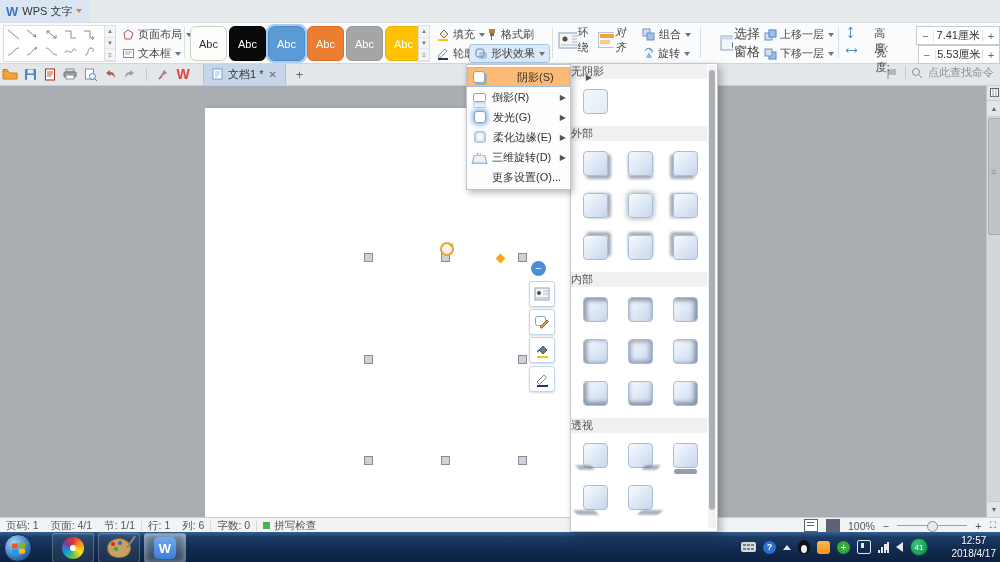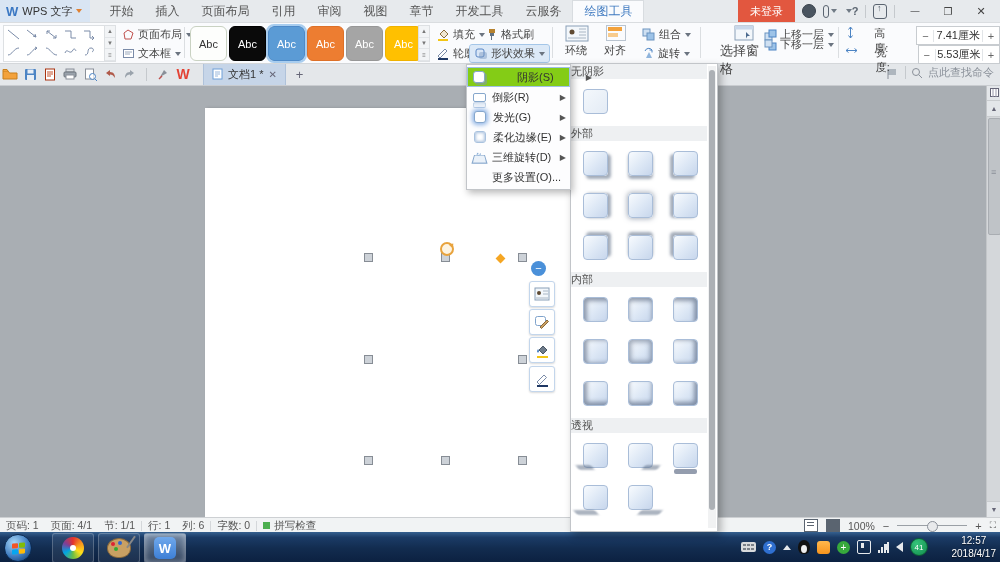--- a/index.html
+++ b/index.html
@@ -42,21 +42,21 @@
   .rb-small.pressed{background:#DCE9F7;outline:1px solid #A4C6E8;}
   .style-gallery{position:absolute;left:190px;top:4px;display:flex;gap:2px;}
   .abc{width:35px;height:33px;border-radius:6px;font-size:11px;display:flex;align-items:center;justify-content:center;}
   .abc1{background:#FDFEFC;border:1px solid #C9D2C2;color:#333;}
   .abc2{background:#0A0A0A;border:1px solid #000;color:#fff;}
   .abc3{background:#5B9BD5;border:1px solid #4E8AC8;color:#fff;outline:2px solid #A8CDEF;}
   .abc4{background:#ED7D31;border:1px solid #DD7028;color:#fff;}
   .abc5{background:#A5A5A5;border:1px solid #979797;color:#fff;}
   .abc6{background:#FFC000;border:1px solid #EFB200;color:#fff;}
   .rb-sep{position:absolute;top:5px;width:1px;height:31px;background:#DBDEE1;}
-  .stack-ico{position:absolute;display:flex;flex-direction:column;align-items:center;font-size:11px;color:#444;gap:1px;}
+  .stack-ico{position:absolute;display:flex;align-items:center;font-size:11px;color:#444;gap:1px;}
   .spin-row{position:absolute;display:flex;gap:19px;font-size:11px;color:#444;}
   .spin-box{display:flex;align-items:center;width:88px;height:17px;border:1px solid #C8CCD0;background:#fff;font-size:11px;}
   .spin-box .sb-btn{width:16px;text-align:center;color:#666;font-size:11px;border-right:1px solid #E2E5E8;}
   .spin-box .sb-btn.plus{border-right:none;border-left:1px solid #E2E5E8;}
   .spin-box .sb-val{flex:1;text-align:center;color:#333;}
 
   
   .docbar{position:absolute;left:0;top:63px;width:1000px;height:22px;background:#E4E7EA;border-bottom:1px solid #C9CCD0;z-index:28;display:flex;align-items:center;}
   .qa-ico{width:20px;height:18px;display:flex;align-items:center;justify-content:center;}
   .doc-tab{display:flex;align-items:center;height:22px;background:#C6D5E8;border-left:1px solid #AFC2DA;border-right:1px solid #AFC2DA;padding:0 8px;gap:5px;margin-left:10px;}
@@ -83,21 +83,21 @@
   .float-btn{position:absolute;left:529px;width:24px;height:24px;background:#fff;border:1px solid #C3D6EC;border-radius:3px;box-shadow:0 1px 2px rgba(0,0,0,.15);display:flex;align-items:center;justify-content:center;z-index:7;}
 
   .vscroll{position:absolute;left:986px;top:0px;width:14px;height:432px;background:#D4D7DA;border-left:1px solid #C3C6C9;}
   .vs-btn{width:14px;height:15px;background:#E3E6E9;border-bottom:1px solid #C9CCCF;display:flex;align-items:center;justify-content:center;font-size:7px;color:#667;}
   .vs-thumb{position:absolute;left:1px;top:33px;width:11px;height:115px;background:#BFC3C7;border:1px solid #A9ADB2;border-radius:2px;}
   .vs-thumb::after{content:"≡";position:absolute;left:2px;top:48px;font-size:9px;color:#8A9099;}
 
   
   .fx-menu{position:absolute;left:466px;top:64px;width:103px;background:#FDFDFE;border:1px solid #C2C5C9;box-shadow:2px 3px 7px rgba(0,0,0,.28);z-index:40;padding:2px 0;}
   .fx-row{display:flex;align-items:center;height:20px;padding:0 4px 0 6px;font-size:11px;color:#333;gap:6px;}
-  .fx-row.hl{background:#84cc16;outline:1px solid #9FC1E4;outline-offset:-1px;gap:32px;}
+  .fx-row.hl{background:#fdba74;outline:1px solid #9FC1E4;outline-offset:-1px;gap:32px;}
   .fx-row .fx-label{flex:1;white-space:nowrap;}
   .fx-row .fx-arrow{font-size:8px;color:#555;}
   .mi{width:13px;height:13px;flex:none;position:relative;}
   .mi-shadow{border:1px solid #86A7CC;border-radius:3px;background:#fff;box-shadow:2px 2px 0 rgba(130,150,180,.55);width:10px;height:10px;}
   .mi-reflect{border:1px solid #86A7CC;border-radius:2px;background:#fff;width:11px;height:7px;}
   .mi-reflect::after{content:"";position:absolute;left:-1px;top:8px;width:11px;height:4px;border:1px solid rgba(134,167,204,.4);border-radius:2px;background:linear-gradient(#D7E3F2,transparent);}
   .mi-glow{border:1px solid #86A7CC;border-radius:3px;background:#fff;width:10px;height:10px;margin:1px;box-shadow:0 0 4px 2px rgba(120,165,225,.8);}
   .mi-soft{border:1px solid #A9C2DE;border-radius:3px;background:#fff;width:10px;height:10px;margin:1px;box-shadow:inset 0 0 3px 1px rgba(140,170,210,.7);}
   .mi-3d{width:11px;height:9px;border:1px solid #86A7CC;background:#EAF1F9;transform:perspective(18px) rotateX(40deg);margin-top:3px;}
   .mi-3d::after{content:"↻";position:absolute;left:1px;top:-7px;font-size:8px;color:#4C84C4;}
@@ -189,53 +189,20 @@
 <body>
 
 <div class="screen">
 
   <div class="titlebar">
     <div class="logo">
       <span class="wmark">W</span>
       <span class="lname">WPS 文字</span>
       <span class="lcaret"></span>
     </div>
-    <div class="tabs">
-      <span class="tab">开始</span>
-      <span class="tab">插入</span>
-      <span class="tab">页面布局</span>
-      <span class="tab">引用</span>
-      <span class="tab">审阅</span>
-      <span class="tab">视图</span>
-      <span class="tab">章节</span>
-      <span class="tab">开发工具</span>
-      <span class="tab">云服务</span>
-      <span class="tab active">绘图工具</span>
-    </div>
-    <div class="titlebar-right">
-      <div class="login-btn">未登录</div>
-      <div class="tb-ico">
-          <span class="theme-circle"></span>
-        </div>
-      <div class="tb-ico">
-          <span class="skin-sq"></span>
-          <span class="caret-s"></span>
-        </div>
-      <div class="tb-ico help-q">
-          <span class="caret-s"></span>
-        </div>
-      <div class="vdiv"></div>
-      <div class="tb-ico">
-          <span class="ribbon-toggle"></span>
-        </div>
-      <div class="vdiv"></div>
-      <div class="winbtn min"></div>
-      <div class="winbtn max"></div>
-      <div class="winbtn close"></div>
-    </div>
   </div>
 
   <div class="ribbon">
     <div class="lines-gallery">
       <svg width="15" height="13">
           <path d="M2 2 L13 11" stroke="#7A8BA8" fill="none"></path>
         </svg>
       <svg width="15" height="13">
           <path d="M2 2 L11 9 M11 9 l-3 -1 m3 1 l-1 -3" stroke="#7A8BA8" fill="none"></path>
         </svg>
@@ -346,21 +313,21 @@
           <span>环绕</span>
           <span class="cv"></span>
         </span>
     </div>
     <div class="stack-ico" style="left:598px;top:3px;width:36px;">
       <svg width="20" height="17">
           <rect x="2" y="2" width="14" height="4" fill="#F3A23C"></rect>
           <rect x="2" y="8" width="10" height="4" fill="#F8CB8C"></rect>
           <rect x="0.5" y="0.5" width="19" height="15" stroke="#B9C4D0" fill="none"></rect>
         </svg>
-      <span style="display:flex;align-items:center;gap:2px;">
+      <span style="display:flex;align-items:center;gap:2px;font-style:italic;">
           <span>对齐</span>
           <span class="cv"></span>
         </span>
     </div>
     <div class="rb-small abs" style="left:638px;top:4px;">
       <svg width="14" height="13">
           <rect x="1" y="1" width="7" height="7" stroke="#6B93C0" fill="#CFE0F2"></rect>
           <rect x="5" y="5" width="7" height="7" stroke="#6B93C0" fill="#9DC3E8"></rect>
         </svg>
       <span>组合</span>
@@ -386,21 +353,21 @@
       <span>选择窗格</span>
     </div>
     <div class="rb-small abs" style="left:760px;top:4px;">
       <svg width="13" height="12">
           <rect x="1" y="4" width="7" height="7" stroke="#6B93C0" fill="#CFE0F2"></rect>
           <rect x="5" y="1" width="7" height="7" stroke="#4C84C4" fill="#9DC3E8"></rect>
         </svg>
       <span>上移一层</span>
         <span class="cv"></span>
     </div>
-    <div class="rb-small abs" style="left:760px;top:14px;">
+    <div class="rb-small abs" style="left:760px;top:23px;">
       <svg width="13" height="12">
           <rect x="5" y="4" width="7" height="7" stroke="#4C84C4" fill="#9DC3E8"></rect>
           <rect x="1" y="1" width="7" height="7" stroke="#6B93C0" fill="#CFE0F2"></rect>
         </svg>
       <span>下移一层</span>
         <span class="cv"></span>
     </div>
 
     <div class="rb-sep" style="left:838px;"></div>
 

